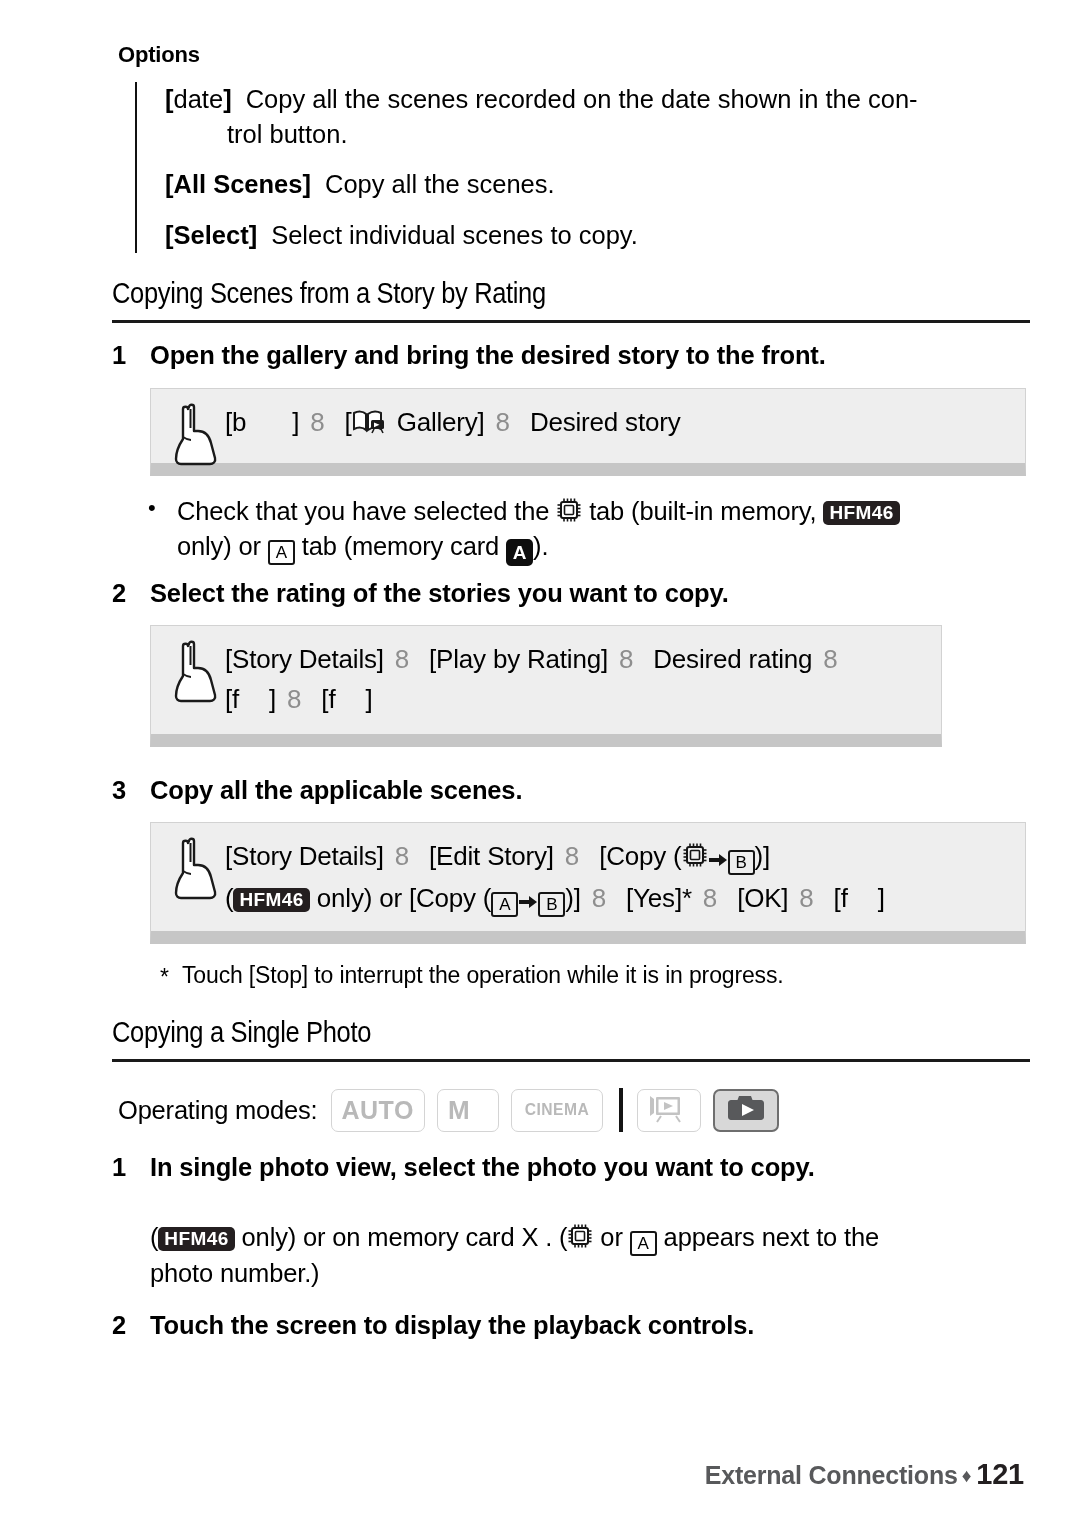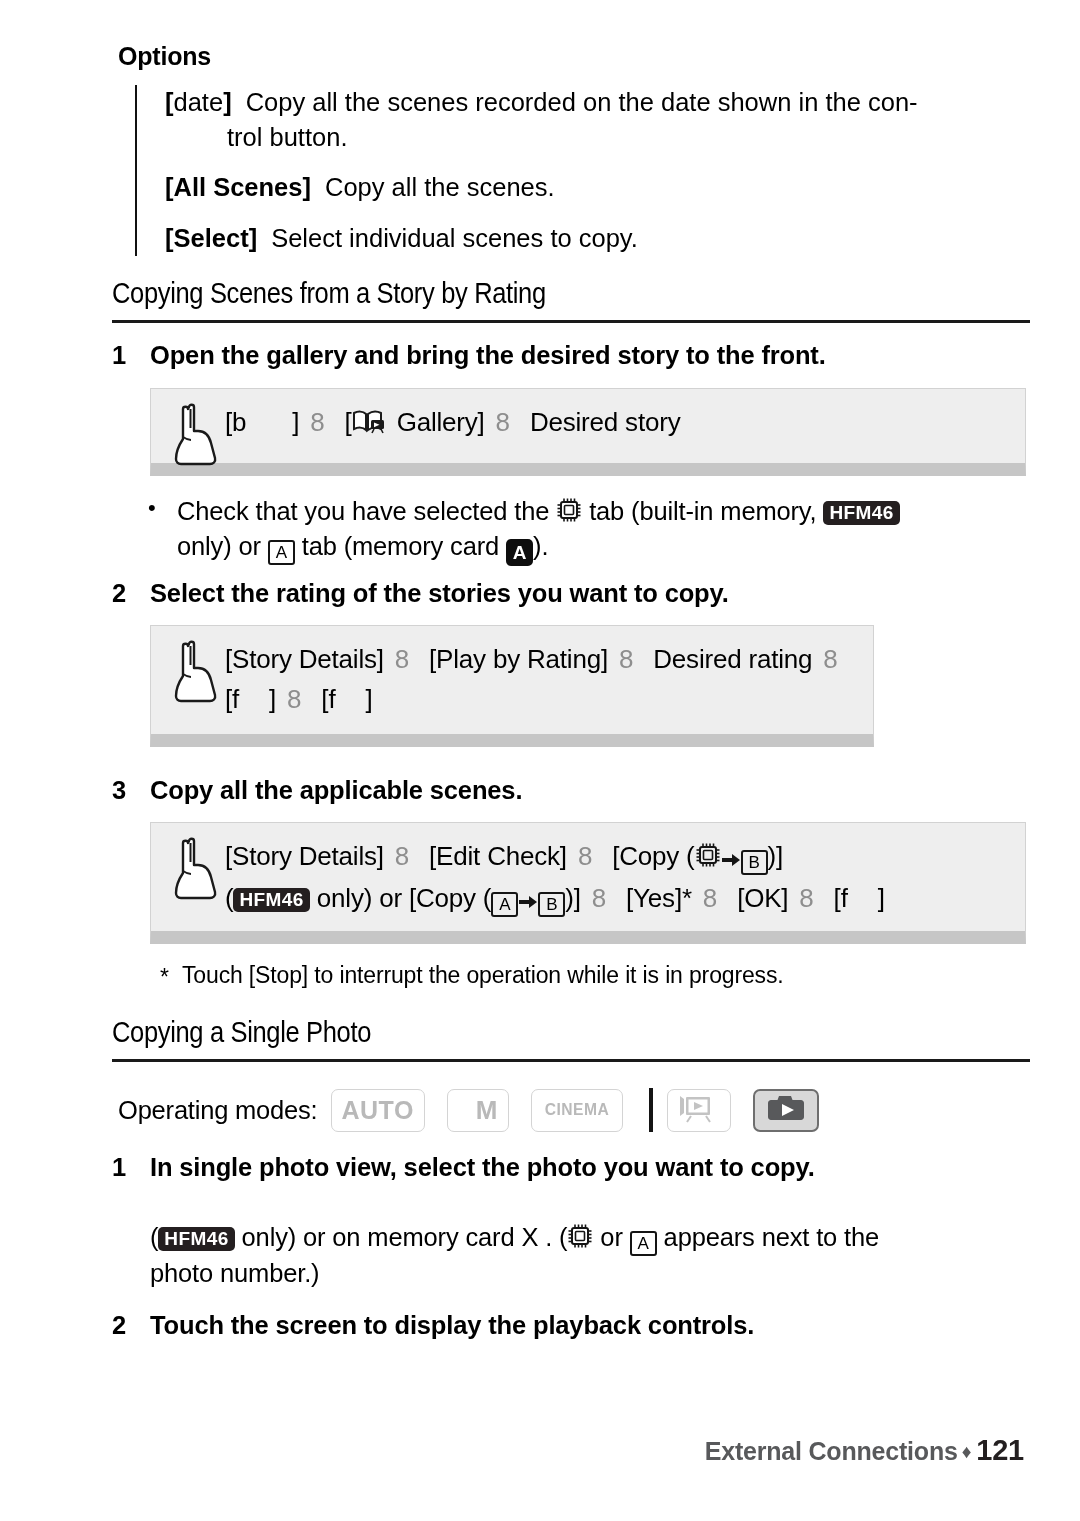--- a/index.html
+++ b/index.html
@@ -25,21 +25,21 @@
   }
 
   
   #options-section {
     position: absolute;
     left: 118px;
     top: 42px;
     width: 910px;
   }
   #options-title {
-    font-size: 25px;
+    font-size: 22px;
     font-weight: bold;
     margin: 0 0 14px 0;
     letter-spacing: -0.2px;
   }
   #options-list {
     border-left: 2px solid #111;
     padding-left: 28px;
     margin-left: 17px;
   }
   .option-row {
@@ -236,22 +236,22 @@
     margin-right: 13px;
   }
   .mode-chip {
     border: 1.5px solid #d4d4d4;
     border-radius: 7px;
     background: #ffffff;
     height: 43px;
     min-width: 62px;
     display: flex;
     align-items: center;
-    justify-content: flex-end;
-    margin-right: 22px;
+    justify-content: flex-start;
+    margin-right: 12px;
     box-sizing: border-box;
     padding: 0 10px;
   }
   .mode-chip.active {
     background: #d8d8d8;
     border: 2px solid #6e6e6e;
   }
   .mode-chip .mode-text {
     font-weight: bold;
     color: #b9b9b9;
@@ -264,21 +264,21 @@
     width: 4px;
     height: 44px;
     background: #141414;
     margin: 0 14px 0 4px;
   }
 
   
   #page-footer {
     position: absolute;
     right: 56px;
-    bottom: 54px;
+    bottom: 30px;
     font-size: 25px;
     color: #58595b;
     font-weight: bold;
     letter-spacing: -0.2px;
     white-space: nowrap;
     text-align: center;
   }
   #page-footer .diamond {
     font-size: 19px;
     margin: 0 5px 0 4px;
@@ -375,21 +375,21 @@
       <span>tab (memory card</span>
       <span class="ico ico-solid-letter">A</span><span>).</span>
     </span>
   </div>
 
   <div class="step" style="left:112px; top:576px; width:920px;">
     <span class="num">2</span>
     <span class="step-text">Select the rating of the stories you want to copy.</span>
   </div>
 
-  <div class="touch-box" style="left:150px; top:625px; width:724px; height:122px;">
+  <div class="touch-box" style="left:150px; top:625px; width:792px; height:122px;">
     <span class="hand-slot">
       <svg width="52" height="66" viewBox="0 0 52 66">
         <path d="M22 6 C22 3 27 3 27 6 L27 30 L31 30 C37 30 42 34 44 42 L48 57 C49 61 46 63 43 63 L14 63 C11 63 9 61 9 58 C9 50 12 44 16 38 L16 8 C16 5 21 5 21 8 Z" fill="#ffffff" stroke="#1a1a1a" stroke-width="2.4" stroke-linejoin="round"></path>
         <path d="M23.5 8 L23.5 27" stroke="#1a1a1a" stroke-width="2" fill="none"></path>
         <path d="M16 36 C19 38 21 39 24 39" stroke="#1a1a1a" stroke-width="1.8" fill="none"></path>
       </svg>
     </span>
     <div class="tb-content">
       <span>[Story Details]</span><span class="sp-s"></span><span class="arrow-num">8</span><span class="sp-m"></span><span>[Play by Rating]</span><span class="sp-s"></span><span class="arrow-num">8</span><span class="sp-m"></span><span>Desired rating</span><span class="sp-s"></span><span class="arrow-num">8</span><br>
       <span>[f</span><span class="sp-l"></span><span>]</span><span class="sp-s"></span><span class="arrow-num">8</span><span class="sp-m"></span><span>[f</span><span class="sp-l"></span><span>]</span>
@@ -403,21 +403,21 @@
 
   <div class="touch-box" style="left:150px; top:822px; width:876px; height:122px;">
     <span class="hand-slot">
       <svg width="52" height="66" viewBox="0 0 52 66">
         <path d="M22 6 C22 3 27 3 27 6 L27 30 L31 30 C37 30 42 34 44 42 L48 57 C49 61 46 63 43 63 L14 63 C11 63 9 61 9 58 C9 50 12 44 16 38 L16 8 C16 5 21 5 21 8 Z" fill="#ffffff" stroke="#1a1a1a" stroke-width="2.4" stroke-linejoin="round"></path>
         <path d="M23.5 8 L23.5 27" stroke="#1a1a1a" stroke-width="2" fill="none"></path>
         <path d="M16 36 C19 38 21 39 24 39" stroke="#1a1a1a" stroke-width="1.8" fill="none"></path>
       </svg>
     </span>
     <div class="tb-content">
-      <span>[Story Details]</span><span class="sp-s"></span><span class="arrow-num">8</span><span class="sp-m"></span><span>[Edit Check]</span><span class="sp-s"></span><span class="arrow-num">8</span><span class="sp-m"></span><span>[Copy (</span><span class="ico ico-chip"><svg width="26" height="26" viewBox="0 0 26 26">
+      <span>[Story Details]</span><span class="sp-s"></span><span class="arrow-num">8</span><span class="sp-m"></span><span>[Edit Story]</span><span class="sp-s"></span><span class="arrow-num">8</span><span class="sp-m"></span><span>[Copy (</span><span class="ico ico-chip"><svg width="26" height="26" viewBox="0 0 26 26">
             <rect x="5" y="5" width="16" height="16" rx="2" fill="none" stroke="#141414" stroke-width="2"></rect>
             <rect x="8.5" y="8.5" width="9" height="9" rx="1" fill="none" stroke="#141414" stroke-width="1.6"></rect>
             <g stroke="#141414" stroke-width="1.6">
               <path d="M8 5 L8 1.5"></path>
               <path d="M11.5 5 L11.5 1.5"></path>
               <path d="M15 5 L15 1.5"></path>
               <path d="M18.5 5 L18.5 1.5"></path>
               <path d="M8 21 L8 24.5"></path>
               <path d="M11.5 21 L11.5 24.5"></path>
               <path d="M15 21 L15 24.5"></path>

